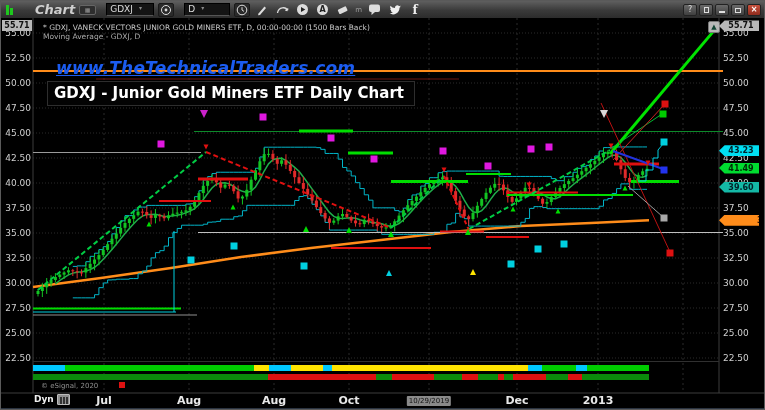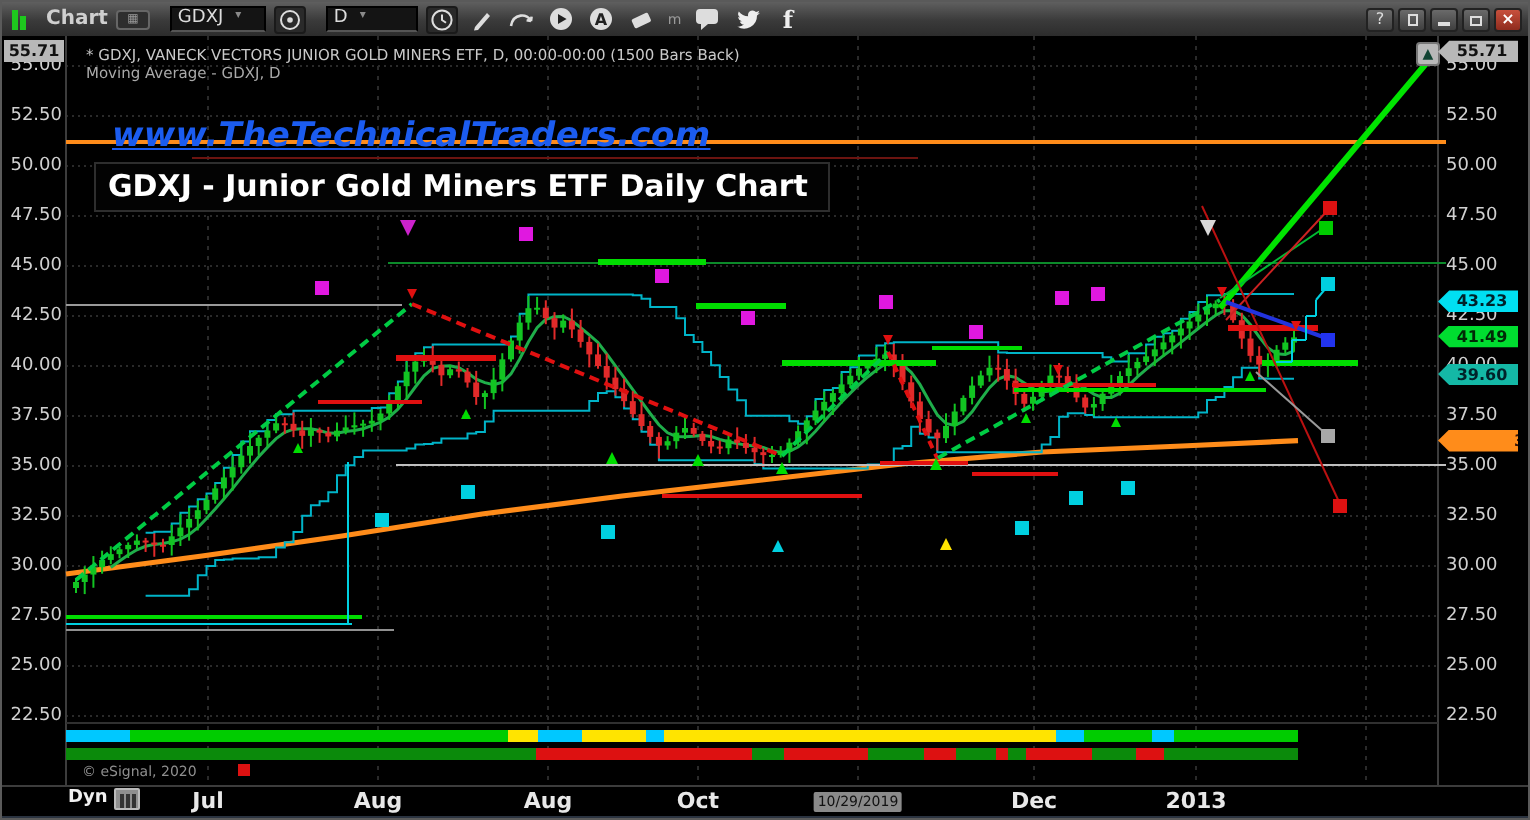--- a/index.html
+++ b/index.html
@@ -7,21 +7,21 @@
   .window{position:relative;width:765px;height:410px;background:#000;
     font-family:"DejaVu Sans","Liberation Sans",sans-serif;overflow:hidden;
     border:1px solid #5a5a5a;}
   
   .titlebar{position:absolute;left:0;top:0;width:100%;height:17px;
     background:linear-gradient(#5f5f5f,#3a3a3a 55%,#2c2c2c);
     display:flex;align-items:center;gap:4px;padding:0 3px;}
   .greenbars{display:flex;align-items:flex-end;gap:1px;margin-left:2px;}
   .greenbars i{display:block;width:3px;background:#1ec81e;}
   .gb1{height:10px}.gb2{height:7px}
-  .app-label{color:#cfcfcf;font-size:10px;font-weight:bold;margin-left:6px;}
+  .app-label{color:#cfcfcf;font-size:13px;font-weight:bold;margin-left:18px;font-style:italic;}
   .badge{width:17px;height:10px;background:#2e2e2e;border:1px solid #666;border-radius:2px;
     color:#999;font-size:6px;line-height:8px;text-align:center;}
   .combo{height:13px;background:#141414;border:1px solid #000;border-bottom-color:#555;
     color:#ddd;font-size:9px;display:flex;align-items:flex-start;padding:0 3px;gap:6px;margin-left:6px;}
   .combo .arrow{color:#8a8a8a;font-size:6px;}
   .tbtn{width:16px;height:14px;display:flex;align-items:center;justify-content:center;
     background:#2a2a2a;border:1px solid #1a1a1a;border-radius:2px;}
   .tbtn.flat{background:transparent;border-color:transparent;}
   .tbtn svg{display:block}
   .m-ind{color:#9a9a9a;font-size:7px;margin:0 1px;}

